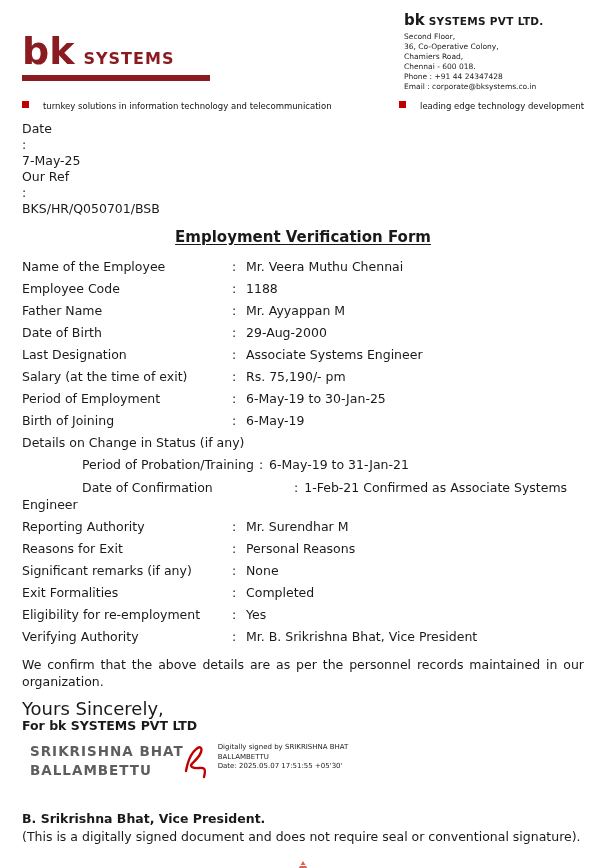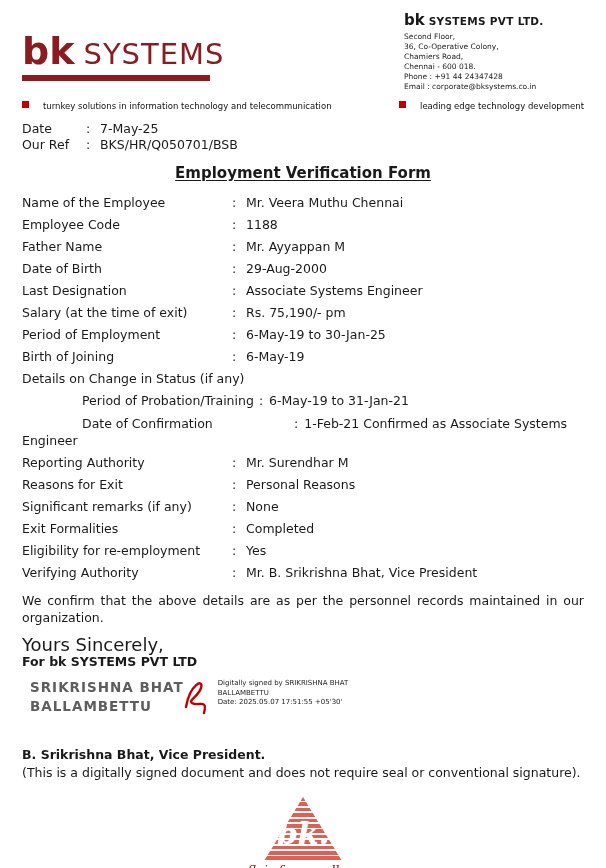--- a/index.html
+++ b/index.html
@@ -8,35 +8,35 @@
     width:606px; height:868px; background:#fff; overflow:hidden;
     padding:8px 22px 0 22px; position:relative;
     font-family:"DejaVu Sans","Liberation Sans",sans-serif;
     color:#1a1a1a;
   }
   
   .header { display:flex; justify-content:space-between; }
   .logo-block { margin-top:24px; }
   .logo-line { display:flex; align-items:baseline; gap:9px; color:#8a1c21; }
   .logo-bk { font-size:38px; font-weight:bold; line-height:1; }
-  .logo-sys { font-size:29px; font-weight:400; letter-spacing:1px; line-height:1;text-align:center; }
+  .logo-sys { font-size:16px; font-weight:700; letter-spacing:1px; line-height:1;text-align:center; }
   .logo-bar { height:6px; width:188px; background:#8a1c21; margin-top:5px; }
   .company-block { width:180px; padding-top:2px; }
   .company-name { margin-bottom:3px; white-space:nowrap; }
   .cn-bk { font-size:15px; font-weight:bold; }
   .cn-rest { font-size:10.5px; font-weight:600; letter-spacing:0.3px; }
   .addr-line { font-size:7.5px; line-height:10px; color:#222; }
   
   .tagline { display:flex; margin-top:9px; font-size:8.5px; color:#111; }
   .sq { width:7px; height:7px; background:#c00000; flex-shrink:0; }
   .tg { margin-left:14px; }
   .flex-sp { flex:1; }
   
   .meta { margin-top:10px; font-size:12.5px; }
-  .meta-row { display:flex; line-height:16px; }
+  .meta-row { display:flex; line-height:16px;flex-direction:column; }
   .meta-lbl { width:64px; flex-shrink:0; }
   .meta-cln { width:14px; flex-shrink:0; }
   
   .title { text-align:center; font-size:15px; font-weight:bold; margin:11px 0 13px 0;
            text-decoration:underline; text-underline-offset:2px; }
   
   .frow { display:flex; font-size:12.5px; line-height:16px; margin-bottom:6px; }
   .lbl { width:210px; flex-shrink:0; white-space:nowrap; }
   .cln { width:14px; flex-shrink:0; }
   .val { flex:1; }

